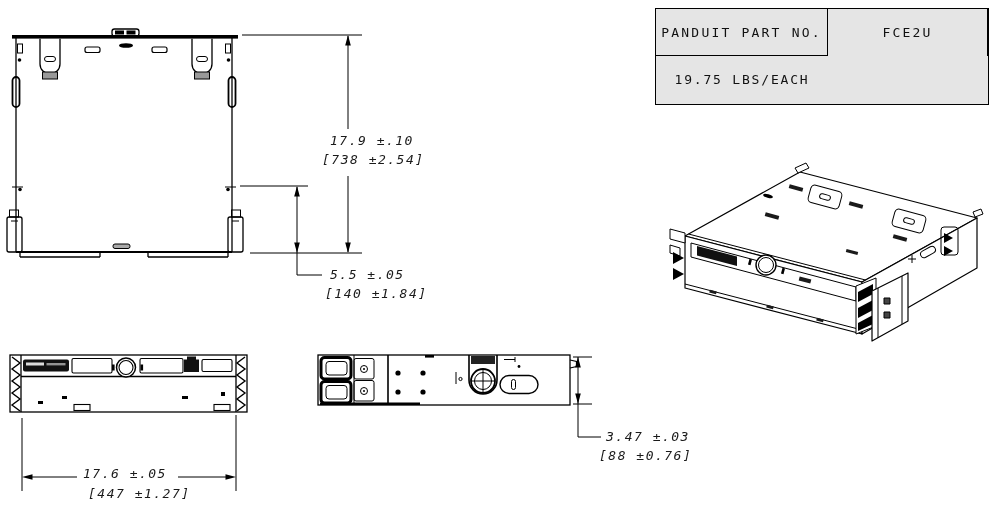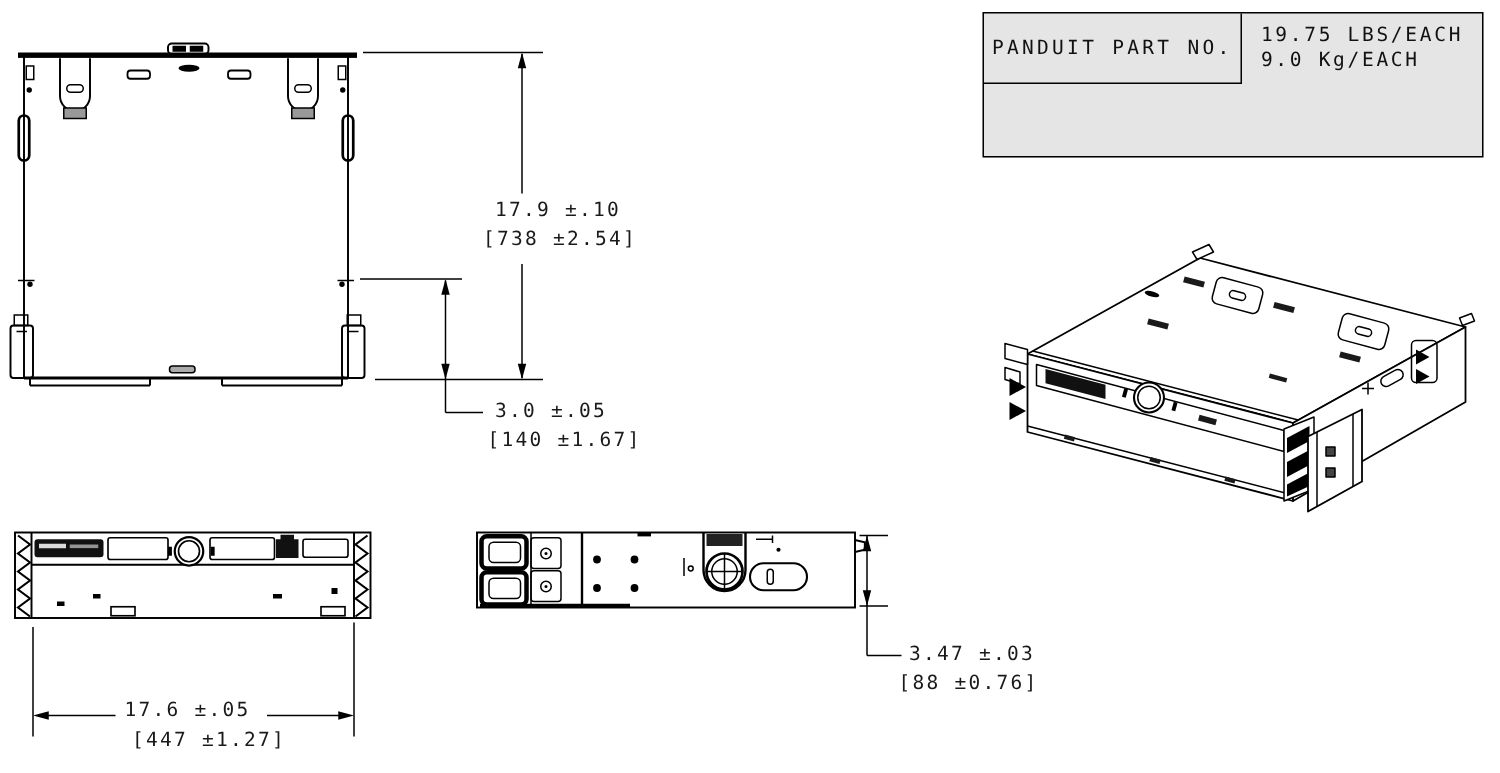--- a/index.html
+++ b/index.html
@@ -1,19 +1,19 @@
 <!DOCTYPE html>
 <html><head>
 <meta charset="utf-8">
 <style>
   html,body{margin:0;padding:0;background:#ffffff;}
   #canvas{position:relative;width:1000px;height:515px;background:#ffffff;overflow:hidden;
           font-family:"DejaVu Sans Mono","Liberation Mono",monospace;color:#111;}
   #lineart{position:absolute;left:0;top:0;}
-  .dimtext{position:absolute;font-size:13px;letter-spacing:1.5px;white-space:pre;color:#1a1a1a;}
+  .dimtext{position:absolute;font-size:13px;letter-spacing:1.5px;white-space:pre;color:#1a1a1a;font-style:italic;}
   
   #spec-table{position:absolute;left:655px;top:8px;width:334px;height:97px;
               border:1.6px solid #000;display:grid;grid-template-columns:172px 1fr;
               grid-template-rows:47px 1fr;box-sizing:border-box;background:#e5e5e5;}
   #spec-table .cell{display:flex;align-items:center;justify-content:center;
               font-size:13px;letter-spacing:2.2px;box-sizing:border-box;}
   #spec-table .c1{border-right:1.6px solid #000;}
   #spec-table .r1{border-bottom:1.6px solid #000;}
   #spec-table .weight-block{text-align:left;line-height:1.3;letter-spacing:1.8px;}
 </style>
@@ -241,32 +241,32 @@
       <path d="M944,246 L953,251 L944,256 Z" fill="#000" stroke="none"></path>
       <rect x="-8" y="-3.5" width="16" height="7" rx="3.5" fill="none" stroke-width="1" transform="translate(928,252) rotate(-29)"></rect>
       <line x1="912" y1="255" x2="912" y2="263" stroke-width="1" fill="none"></line>
       <line x1="908" y1="259" x2="916" y2="259" stroke-width="1" fill="none"></line>
       <polygon points="973,212 981,209 983,214 975,217" stroke-width="1"></polygon>
     </g>
   </svg>
 
   <div id="spec-table">
     <div class="cell c1 r1">PANDUIT PART NO.</div>
+    <div class="cell c1">FCE2U</div>
     <div class="cell">
       <div class="weight-block">
         <div>19.75 LBS/EACH</div>
-        <div>9.0 Kg/EACH</div>
       </div>
     </div>
   </div>
 
   <div class="dimtext" style="left:330px;top:133px;">17.9 ±.10</div>
   <div class="dimtext" style="left:322px;top:152px;">[738 ±2.54]</div>
 
-  <div class="dimtext" style="left:330px;top:267px;">3.0 ±.05</div>
-  <div class="dimtext" style="left:325px;top:286px;">[140 ±1.67]</div>
+  <div class="dimtext" style="left:330px;top:267px;">5.5 ±.05</div>
+  <div class="dimtext" style="left:325px;top:286px;">[140 ±1.84]</div>
 
   <div class="dimtext" style="left:83px;top:466px;">17.6 ±.05</div>
   <div class="dimtext" style="left:88px;top:486px;">[447 ±1.27]</div>
 
   <div class="dimtext" style="left:606px;top:429px;text-align:center;">3.47 ±.03</div>
   <div class="dimtext" style="left:599px;top:448px;">[88 ±0.76]</div>
 </div>
 
 </body></html>

